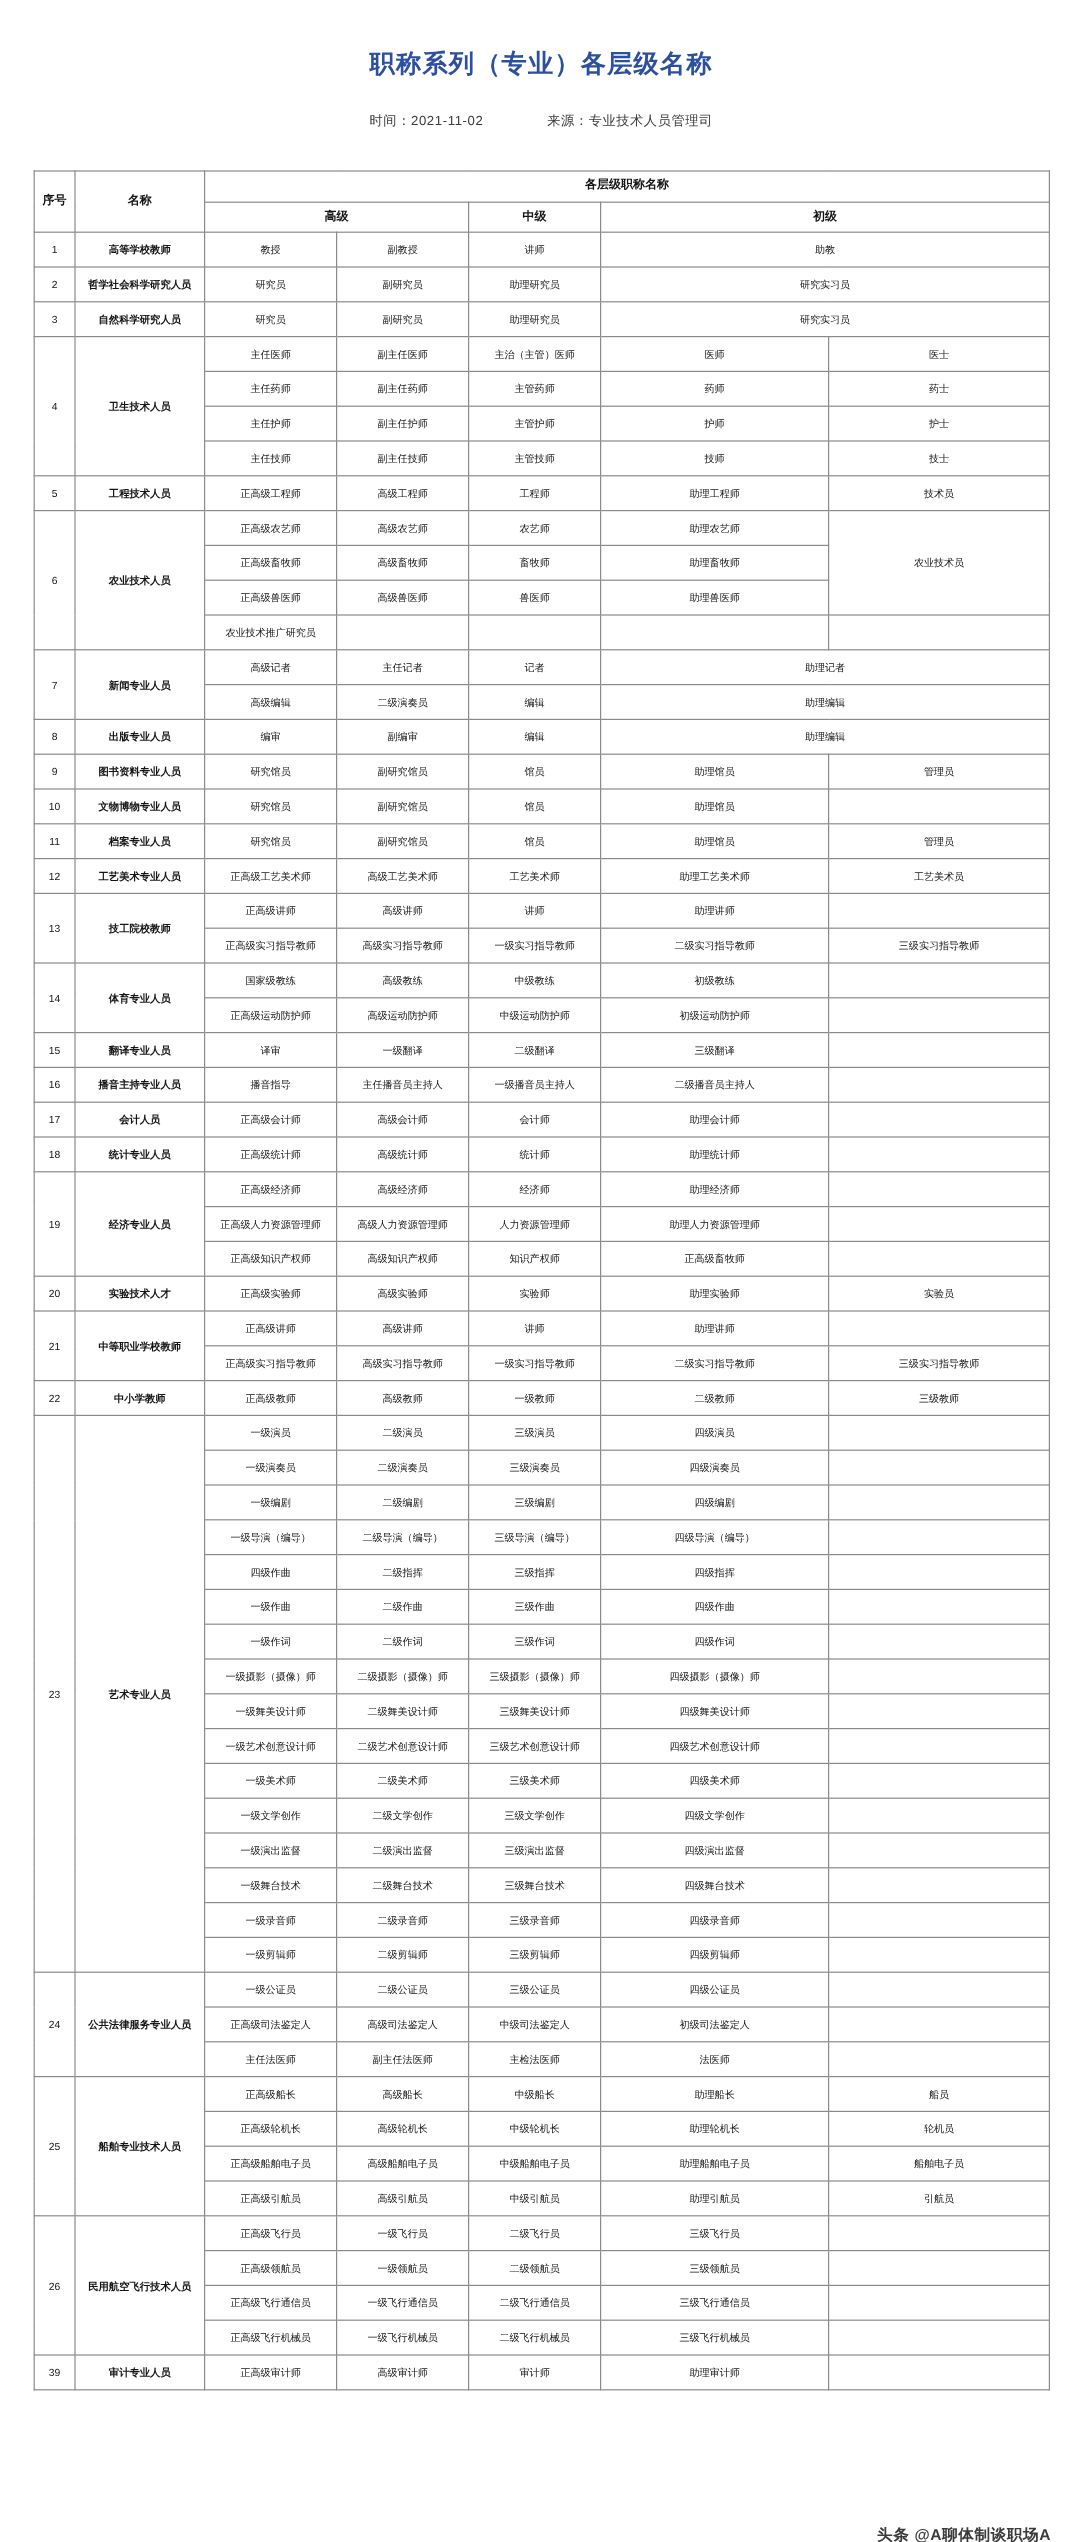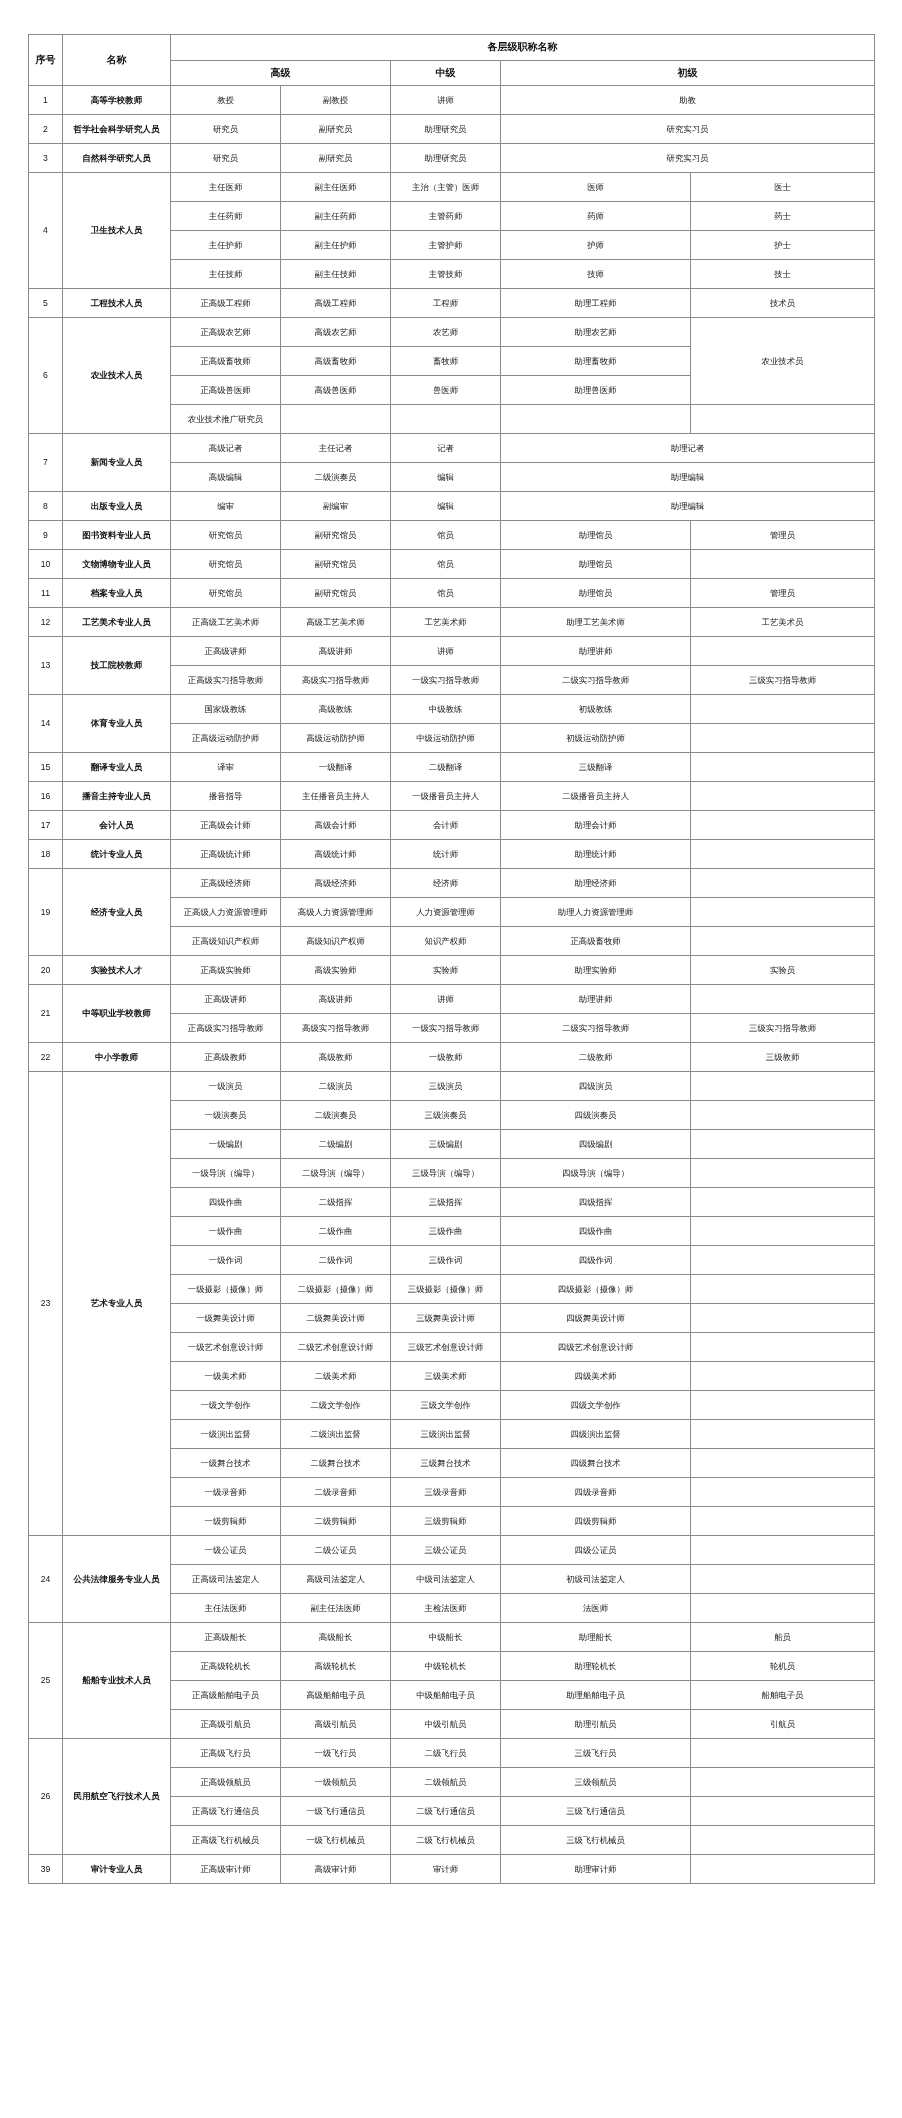--- a/index.html
+++ b/index.html
@@ -84,21 +84,27 @@
     color: #3b3b3b;
     letter-spacing: 0.5px;
   }
   .hdr-sub { font-weight: bold; }
 </style>
 </head>
 <body>
 
 <div class="page">
 
+  <h1 class="doc-title">职称系列（专业）各层级名称</h1>
 
+  <div class="doc-meta">
+    <span>时间：2021-11-02</span>
+    <span class="meta-gap"></span>
+    <span>来源：专业技术人员管理司</span>
+  </div>
 
   <div class="table-wrap">
     <table class="grid">
       <colgroup>
         <col class="c-no">
           <col class="c-name">
           <col class="c-senior1">
           <col class="c-senior2">
         <col class="c-mid">
           <col class="c-jun1">

